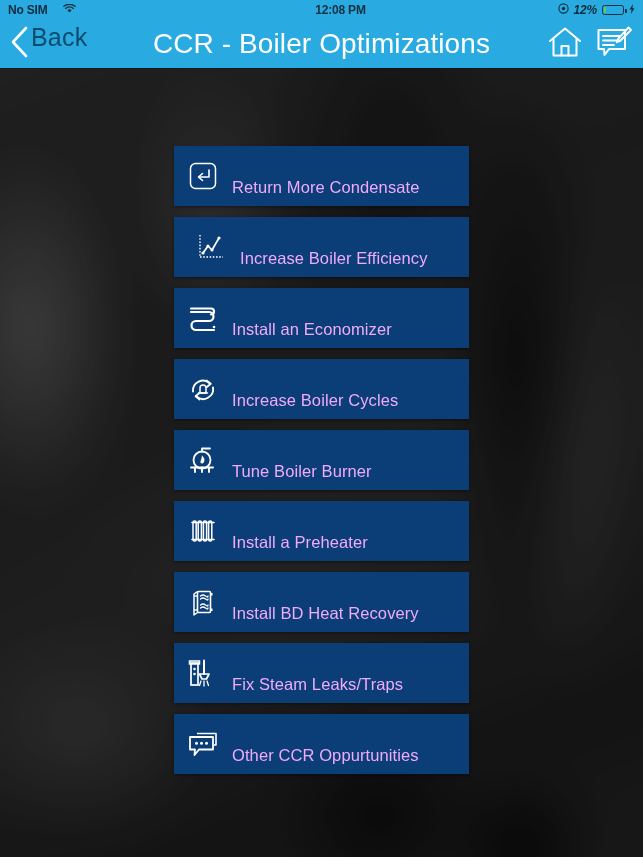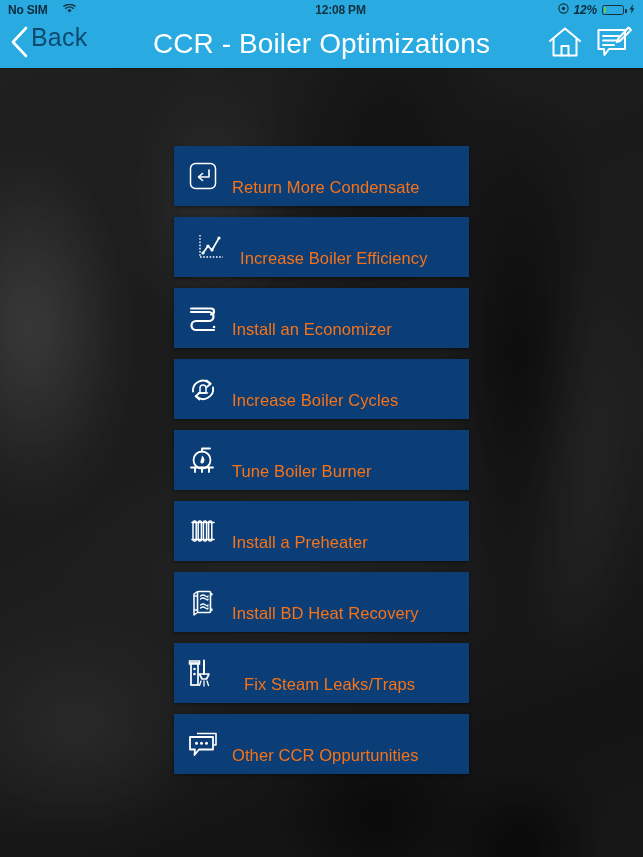--- a/index.html
+++ b/index.html
@@ -121,21 +121,21 @@
     display:flex; align-items:center;
     cursor:pointer;
     box-shadow:0 1px 3px rgba(0,0,0,0.45);
   }
   .mi-icon {
     width:58px; min-width:58px;
     display:flex; align-items:center; justify-content:center;
     color:#ffffff;
   }
   .mi-label {
-    color:#f97316;
+    color:#f0abfc;
     font-size:16.5px;
     font-weight:400;
     letter-spacing:0.1px;
     white-space:nowrap;
     margin-top:23px;
   }
 </style>
 </head>
 <body>
 
@@ -303,21 +303,21 @@
           <path d="M12.5 12 q2.5 -2 5 0 q2.5 2 2.5 0" fill="none" stroke="#ffffff" stroke-width="1.3" stroke-linecap="round"></path>
           <path d="M12.5 18 q2.5 -2 5 0 q2.5 2 2.5 0" fill="none" stroke="#ffffff" stroke-width="1.3" stroke-linecap="round"></path>
           <path d="M12.5 21 q2.5 -2 5 0 q2.5 2 2.5 0" fill="none" stroke="#ffffff" stroke-width="1.3" stroke-linecap="round"></path>
           <rect x="22" y="6" width="2.5" height="2.5" fill="#ffffff"></rect>
           <rect x="22" y="21.5" width="2.5" height="2.5" fill="#ffffff"></rect>
         </svg>
       </span>
       <span class="mi-label">Install BD Heat Recovery</span>
     </div>
 
-    <div class="menu-item" style="background: rgb(11, 61, 118); gap: 12px;">
+    <div class="menu-item" style="background: rgb(11, 61, 118);">
       <span class="mi-icon">
         <svg width="32" height="32" viewBox="0 0 32 32">
           <rect x="4" y="6" width="7" height="22" fill="none" stroke="#ffffff" stroke-width="1.7"></rect>
           <rect x="2.5" y="4" width="10" height="3" fill="none" stroke="#ffffff" stroke-width="1.5"></rect>
           <circle cx="7.5" cy="12" r="1.3" fill="#ffffff"></circle>
           <circle cx="7.5" cy="17" r="1.3" fill="#ffffff"></circle>
           <line x1="17" y1="3.5" x2="17" y2="17" stroke="#ffffff" stroke-width="2" stroke-linecap="round"></line>
           <path d="M12.5 17 H22 L19.5 22 H15 Z" fill="none" stroke="#ffffff" stroke-width="1.7" stroke-linejoin="round"></path>
           <line x1="14" y1="24" x2="12.5" y2="28.5" stroke="#ffffff" stroke-width="1.3" stroke-linecap="round"></line>
           <line x1="17" y1="24" x2="17" y2="29" stroke="#ffffff" stroke-width="1.3" stroke-linecap="round"></line>

